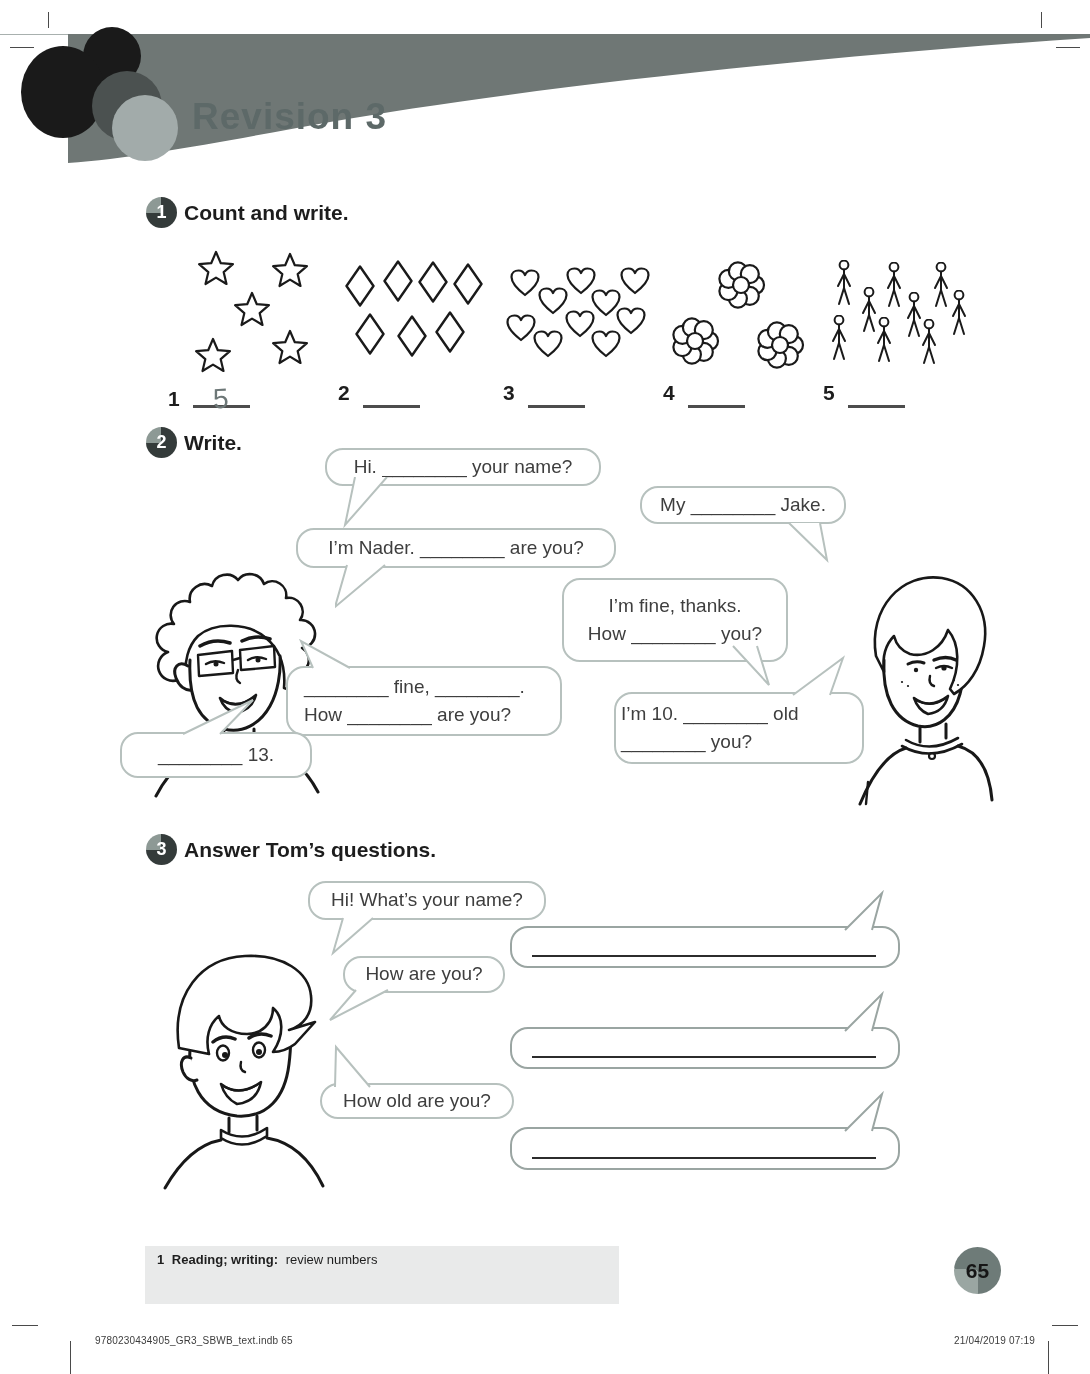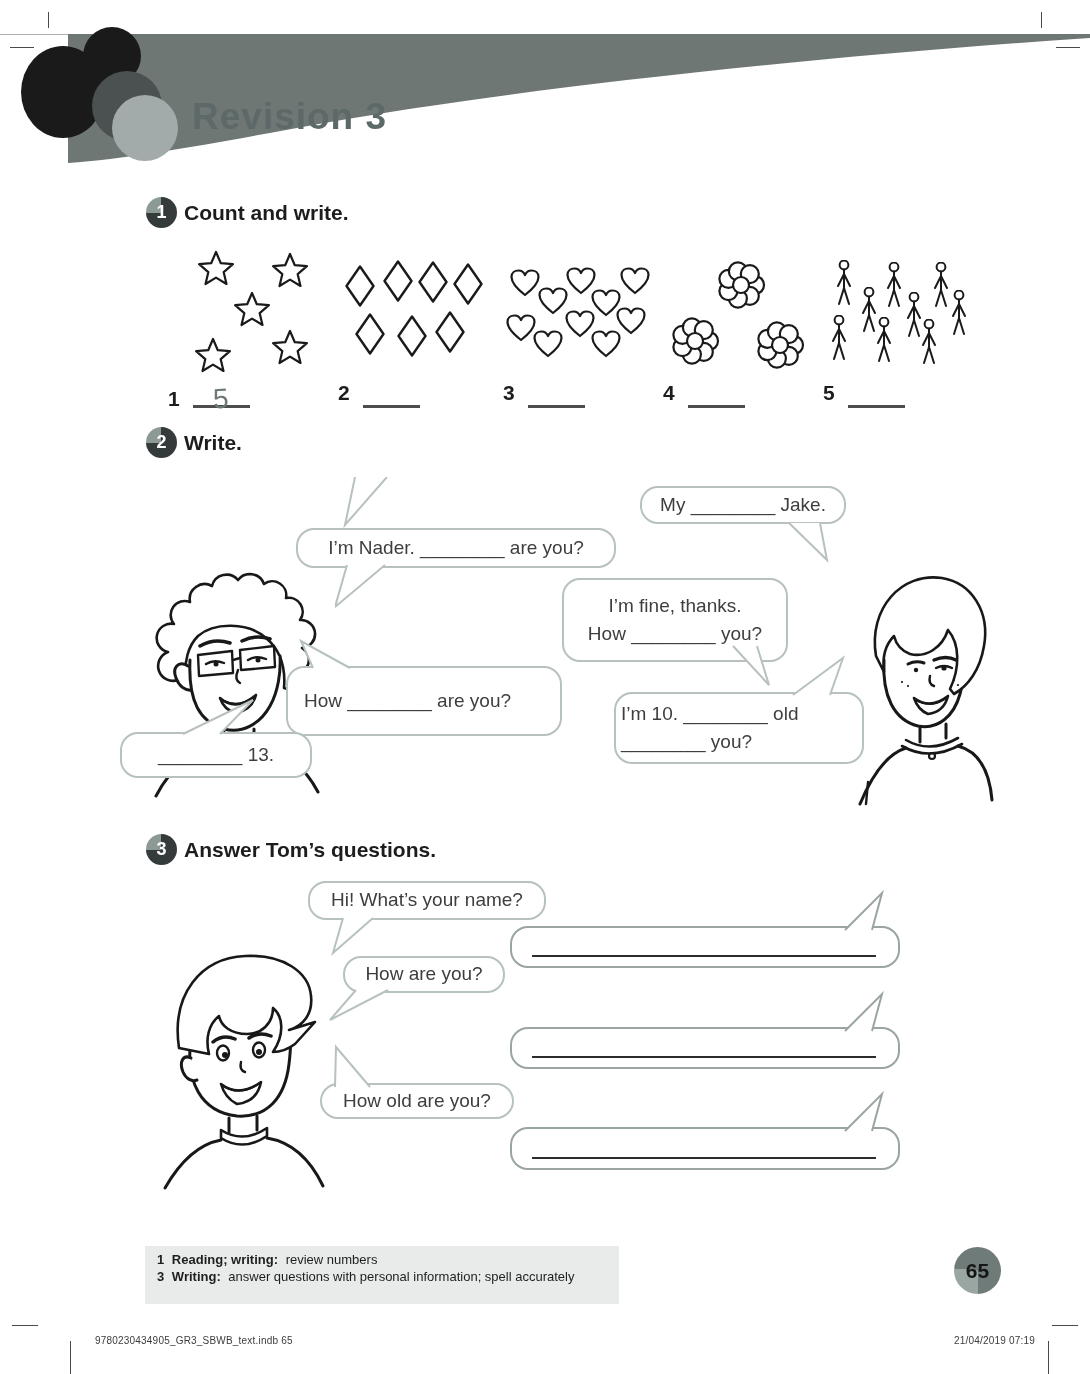--- a/index.html
+++ b/index.html
@@ -232,20 +232,23 @@
       <circle cx="104" cy="124" r="1.1" fill="#181818" stroke="none"></circle>
       <circle cx="108" cy="129" r="1.1" fill="#181818" stroke="none"></circle>
       <path d="M80,120 Q78,128 84,130" stroke-width="2.4"></path>
       <path d="M64,142 Q80,154 98,140 Q94,156 78,158 Q68,154 64,142 Z" fill="#fff" stroke-width="2.6"></path>
       <path d="M68,145 Q81,152 95,143" stroke-width="2"></path>
       <path d="M56,184 Q80,198 108,182 M52,190 Q80,206 112,188" stroke-width="2.6"></path>
       <circle cx="82" cy="200" r="3" stroke-width="2.2"></circle>
     </g>
   </svg>
 
+  <div class="bubble center" style="left:325px;top:448px;width:276px;height:38px;">
+    <span>Hi. ________ your name?</span>
+  </div>
   <svg class="tail" style="left:335px;top:477px;" width="60" height="52">
     <path d="M20,0 L10,48 L52,0"></path>
   </svg>
 
   <div class="bubble center" style="left:640px;top:486px;width:206px;height:38px;">
     <span>My ________ Jake.</span>
   </div>
   <svg class="tail" style="left:780px;top:521px;" width="70" height="45">
     <path d="M9,2 L47,39 L40,2"></path>
   </svg>
@@ -259,20 +262,21 @@
 
   <div class="bubble center" style="left:562px;top:578px;width:226px;height:84px;">
     <span>I’m fine, thanks.</span>
     <span>How ________ you?</span>
   </div>
   <svg class="tail" style="left:725px;top:643px;" width="70" height="45">
     <path d="M8,3 L44,42 L32,3"></path>
   </svg>
 
   <div class="bubble left" style="left:286px;top:666px;width:276px;height:70px;padding-left:16px;">
+    <span>________ fine, ________.</span>
     <span>How ________ are you?</span>
   </div>
   <svg class="tail" style="left:295px;top:637px;" width="60" height="35">
     <path d="M18,31 L6,4 L55,31"></path>
   </svg>
 
   <div class="bubble left" style="left:614px;top:692px;width:250px;height:72px;padding-left:5px;">
     <span>I’m 10. ________  old</span>
     <span style="text-align:left">________ you?</span>
   </div>
@@ -355,25 +359,20 @@
   <svg class="tail" style="left:838px;top:1089px;" width="55" height="46">
     <path d="M7,42 L44,5 L34,42" style="stroke:#9aa5a2"></path>
   </svg>
 
   <div id="objectives">
     <div class="obj-line">
       <b>1</b>
       <b>Reading; writing:</b>
       <span>review numbers</span>
     </div>
-    <div class="obj-line">
-      <b>3</b>
-      <b>Writing:</b>
-      <span>answer questions with personal information; spell accurately</span>
-    </div>
   </div>
 
   <div id="page-badge">
     <span>65</span>
   </div>
 
   <div class="printmark" style="left:95px;top:1335px;">9780230434905_GR3_SBWB_text.indb   65</div>
   <div class="printmark" style="right:55px;top:1335px;">21/04/2019   07:19</div>
 
 </div>

